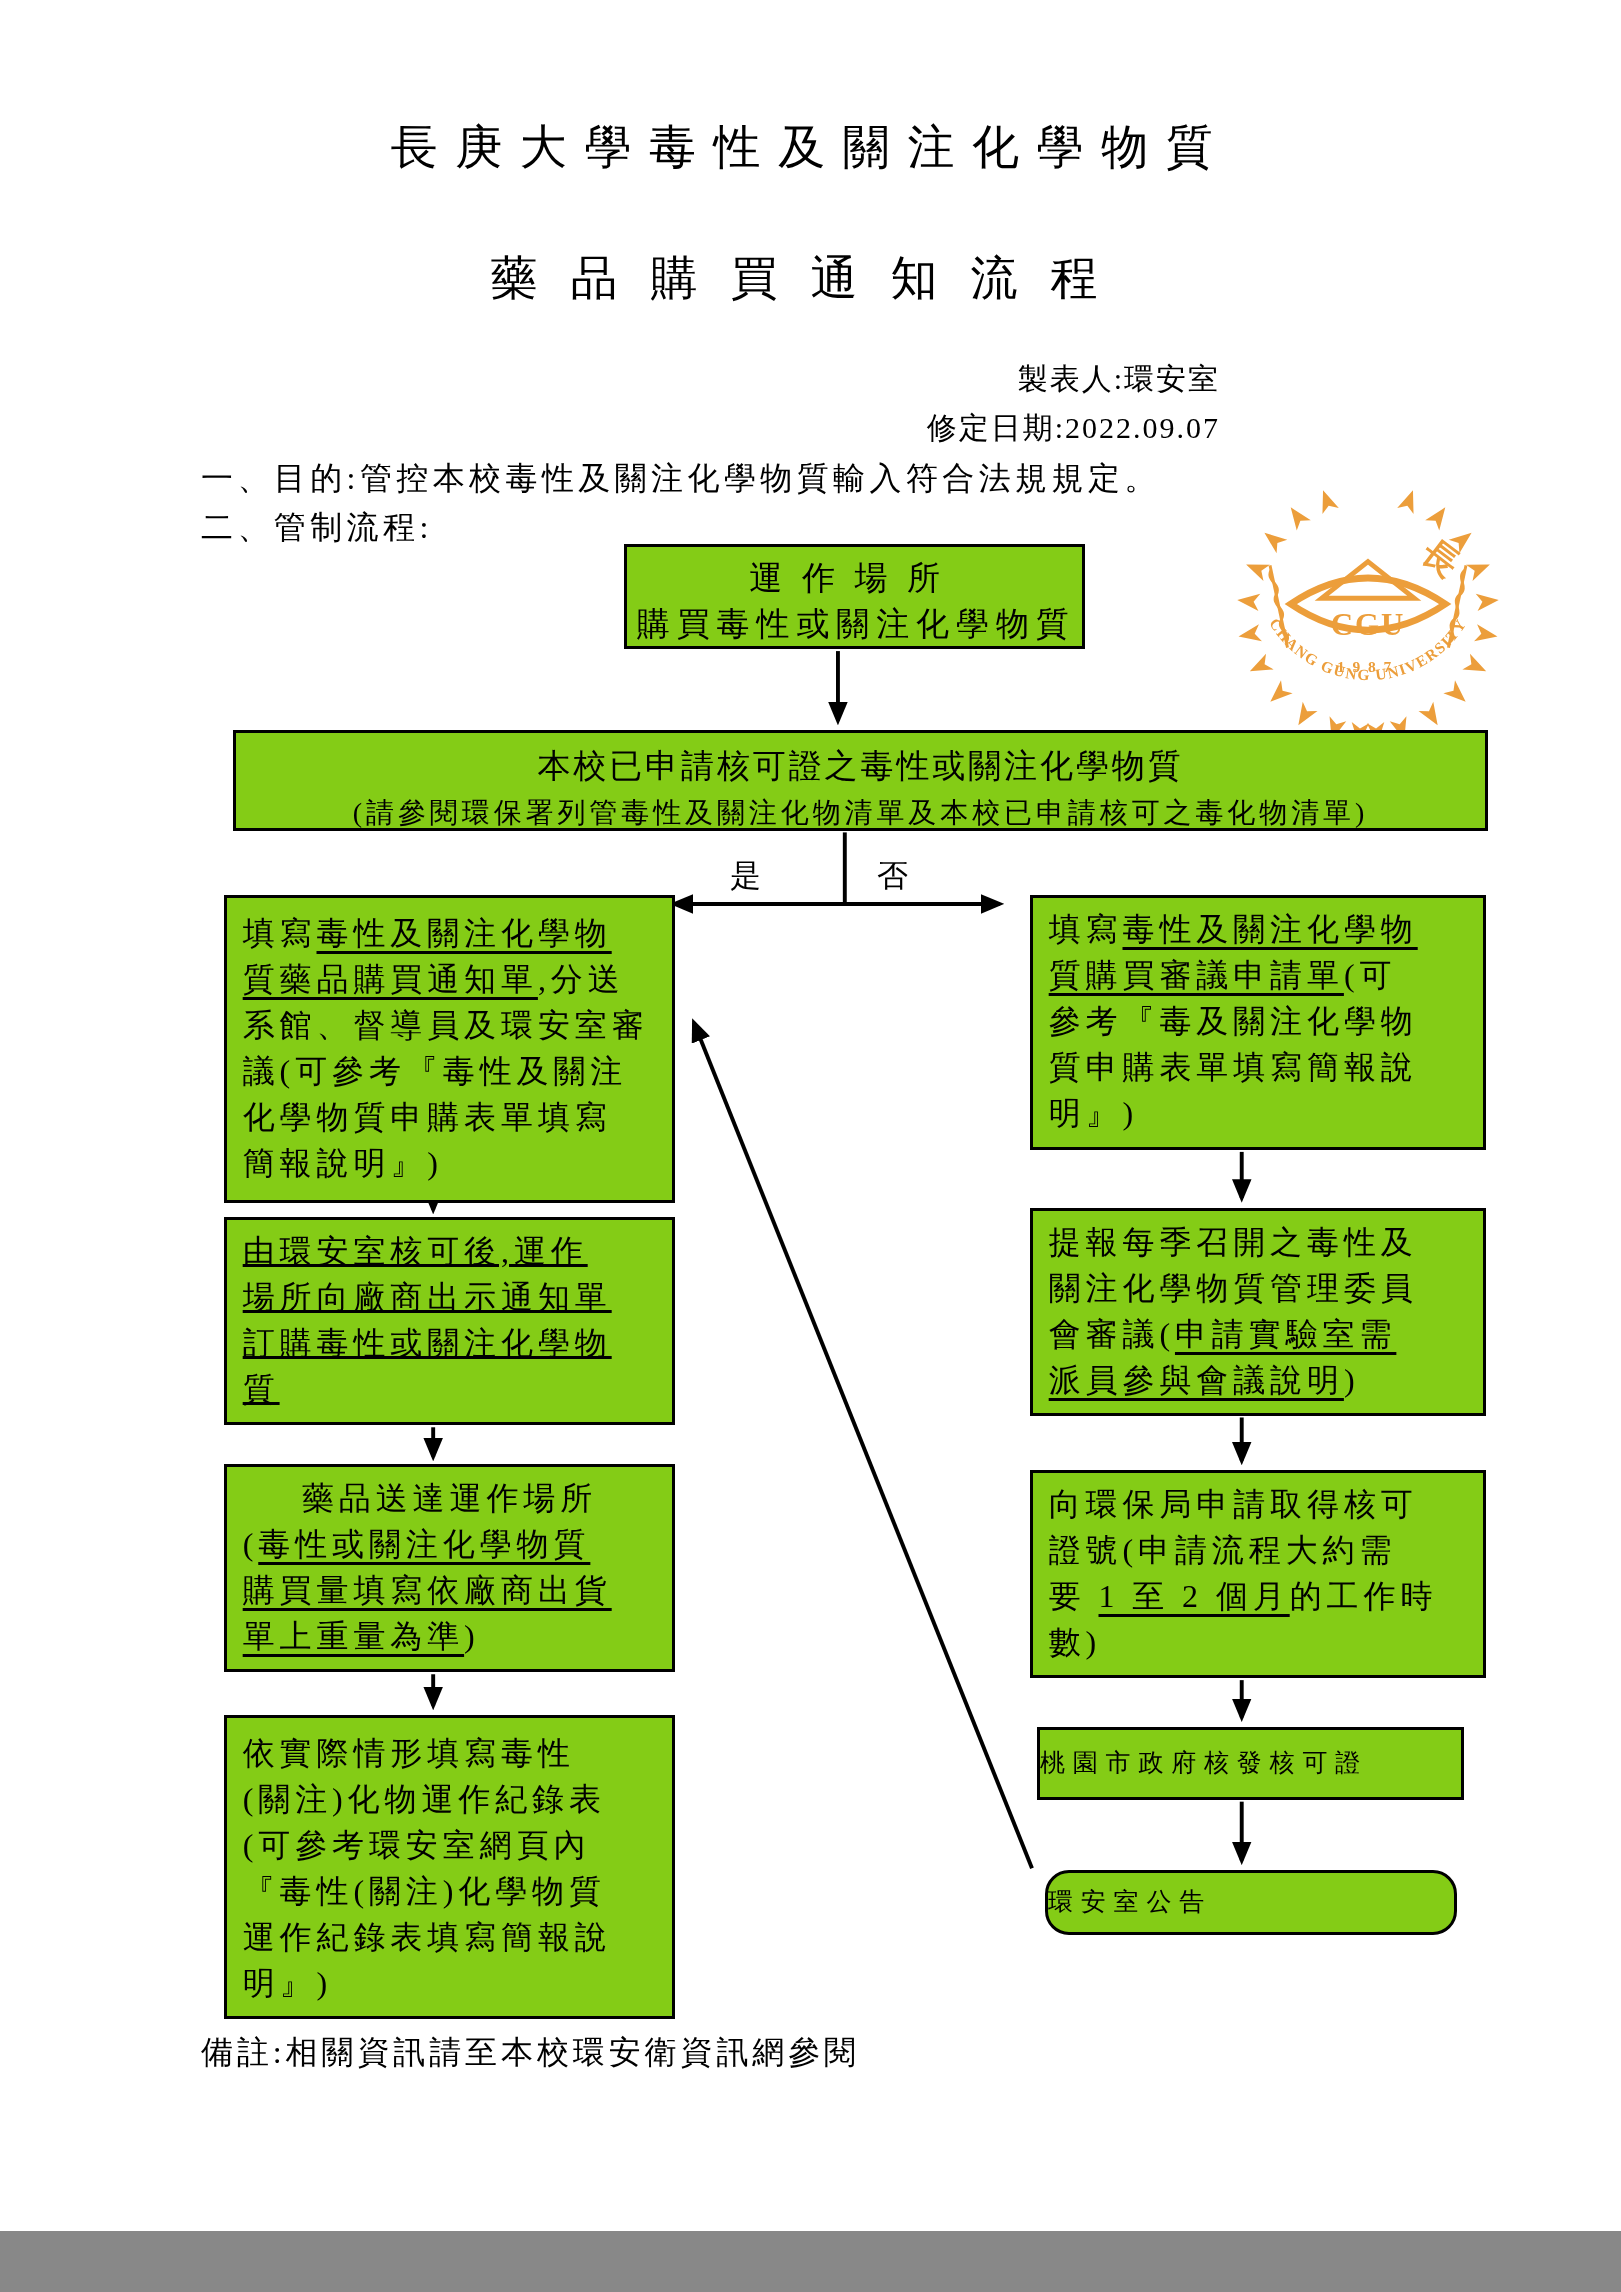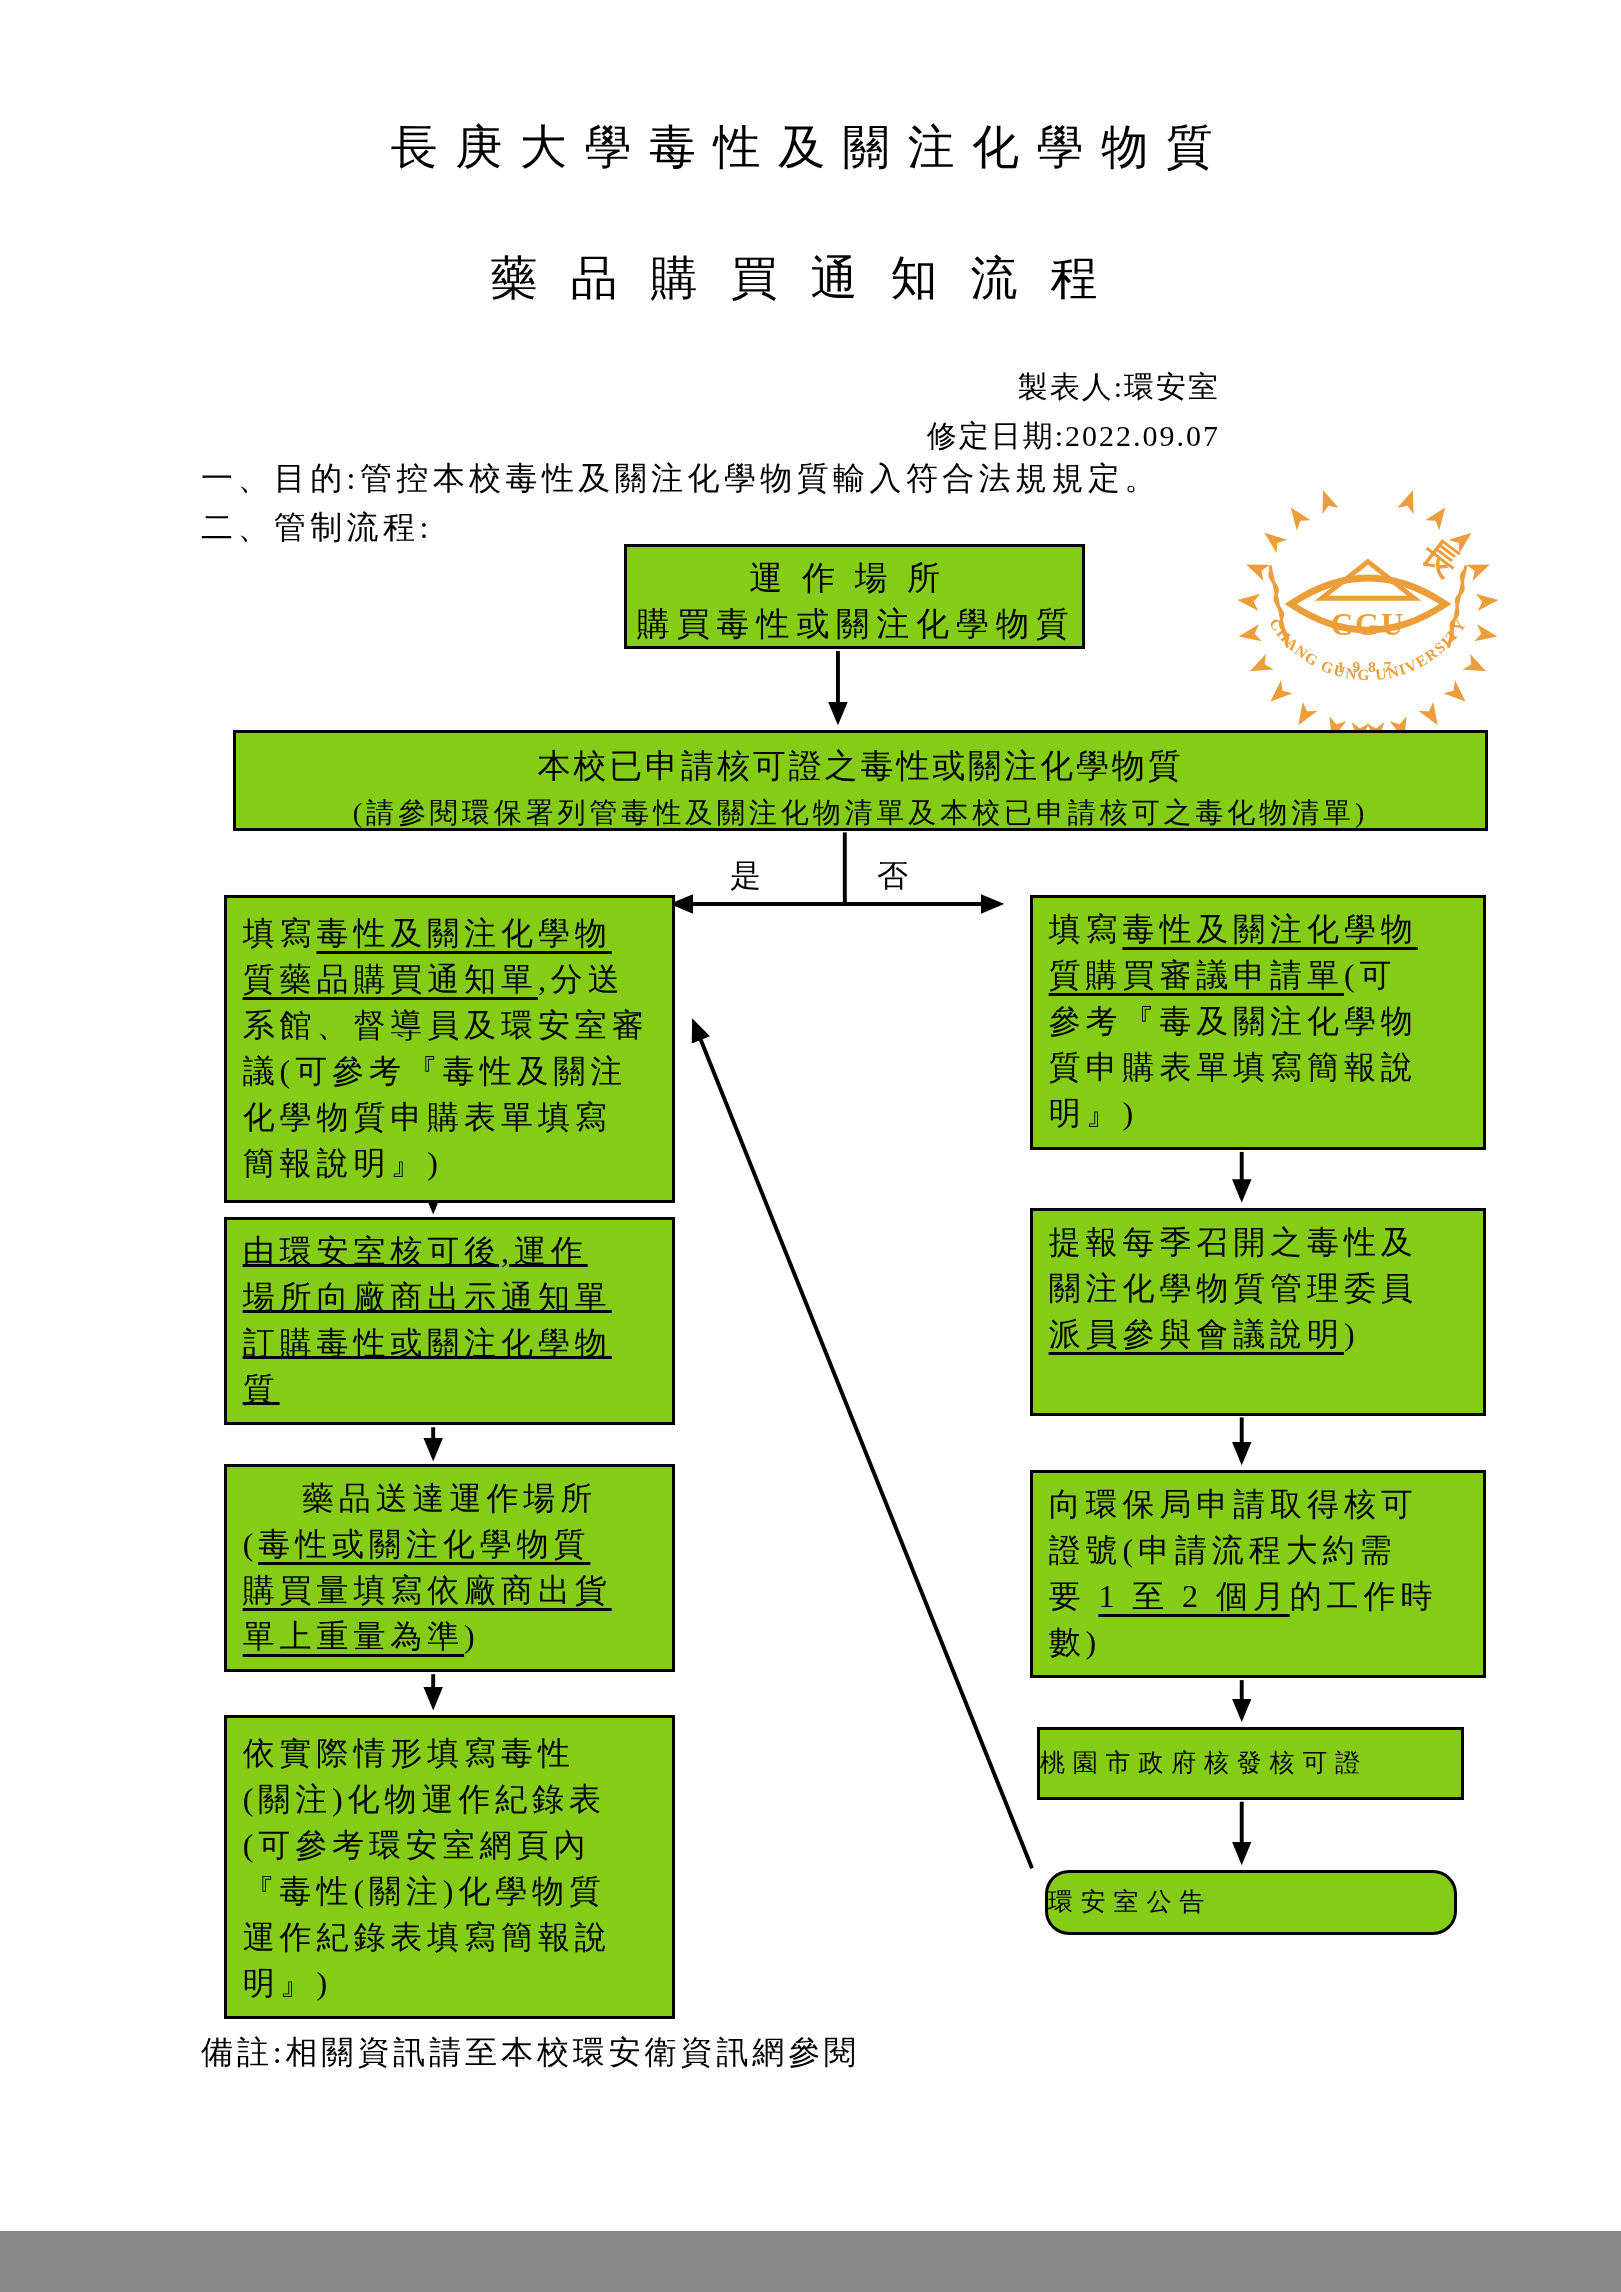--- a/index.html
+++ b/index.html
@@ -3,21 +3,21 @@
 <meta charset="utf-8">
 <style>
   html,body{margin:0;padding:0;background:#888;}
   .page{
     position:relative;width:1621px;height:2231px;background:#ffffff;
     font-family:"Liberation Serif","DejaVu Serif",serif;color:#000;overflow:hidden;
   }
   .abs{position:absolute;}
   .t1{width:100%;text-align:center;font-size:47px;letter-spacing:17.6px;white-space:nowrap;}
   .t2{width:100%;text-align:center;font-size:47px;letter-spacing:33px;white-space:nowrap;}
-  .meta{font-size:30px;letter-spacing:2px;white-space:nowrap;text-align:left;margin-top:8px;}
+  .meta{font-size:30px;letter-spacing:2px;white-space:nowrap;text-align:left;}
   .body-line{font-size:32px;letter-spacing:4.4px;white-space:nowrap;}
   .note-line{font-size:32px;letter-spacing:3.9px;white-space:nowrap;}
   .fbox{
     position:absolute;border:3.9px solid #000;background:#84cc16;box-sizing:border-box;
     font-size:32px;letter-spacing:4.9px;line-height:46px;padding:11.8px 15.7px;margin-left:16px;
   }
   .fbox div{white-space:nowrap;}
   .fbox.tight{padding-top:7.8px;padding-bottom:7.8px;}
   .fbox .ctr{text-align:center;}
   u{text-decoration:underline;text-underline-offset:6.9px;text-decoration-thickness:2.5px;text-decoration-skip-ink:none;}
@@ -162,20 +162,21 @@
       <div><span>填寫</span><u>毒性及關注化學物</u></div>
       <div><u>質購買審議申請單</u><span>(可</span></div>
       <div><span>參考『毒及關注化學物</span></div>
       <div><span>質申購表單填寫簡報說</span></div>
       <div><span>明』)</span></div>
     </div>
 
   <div class="fbox tight" style="left:1014px;top:1208px;width:456px;height:208px;">
       <div><span>提報每季召開之毒性及</span></div>
       <div><span>關注化學物質管理委員</span></div>
+      <div><span>會審議(</span><u>申請實驗室需</u></div>
       <div><u>派員參與會議說明</u><span>)</span></div>
     </div>
 
   <div class="fbox tight" style="left:1014px;top:1470px;width:456px;height:208px;">
       <div><span>向環保局申請取得核可</span></div>
       <div><span>證號(申請流程大約需</span></div>
       <div><span>要 </span><u>1 至 2 個月</u><span>的工作時</span></div>
       <div><span>數)</span></div>
     </div>
 

